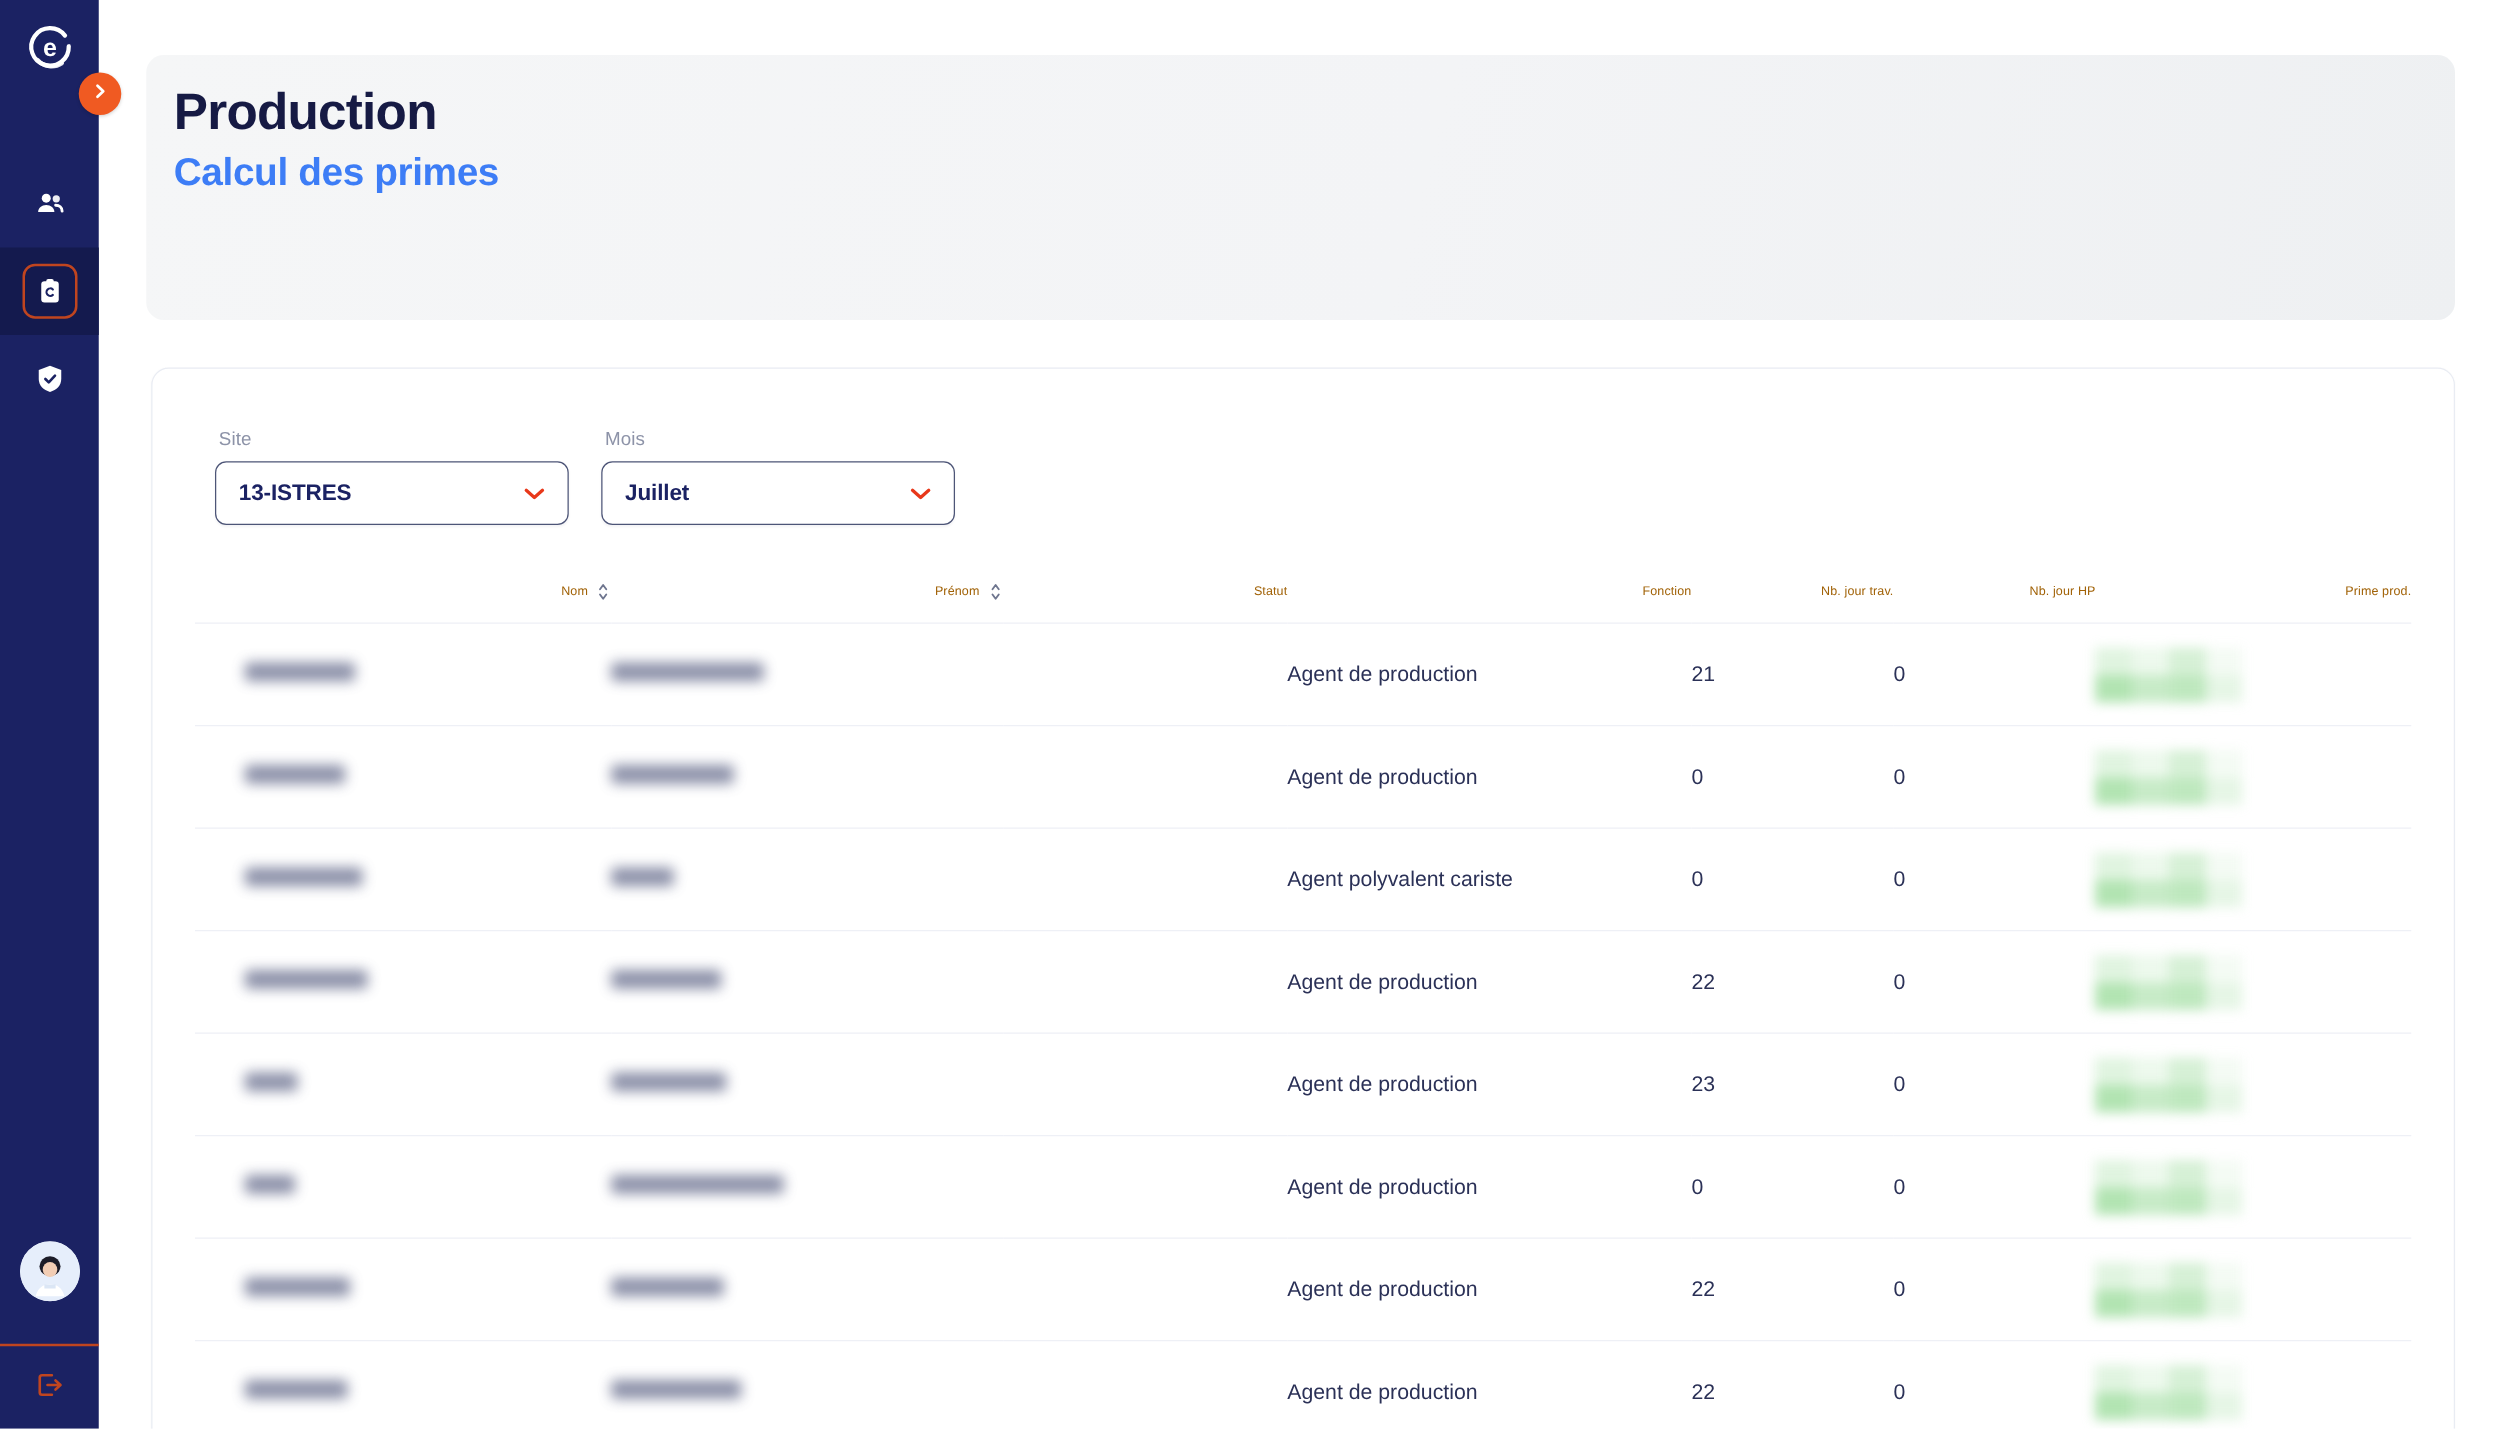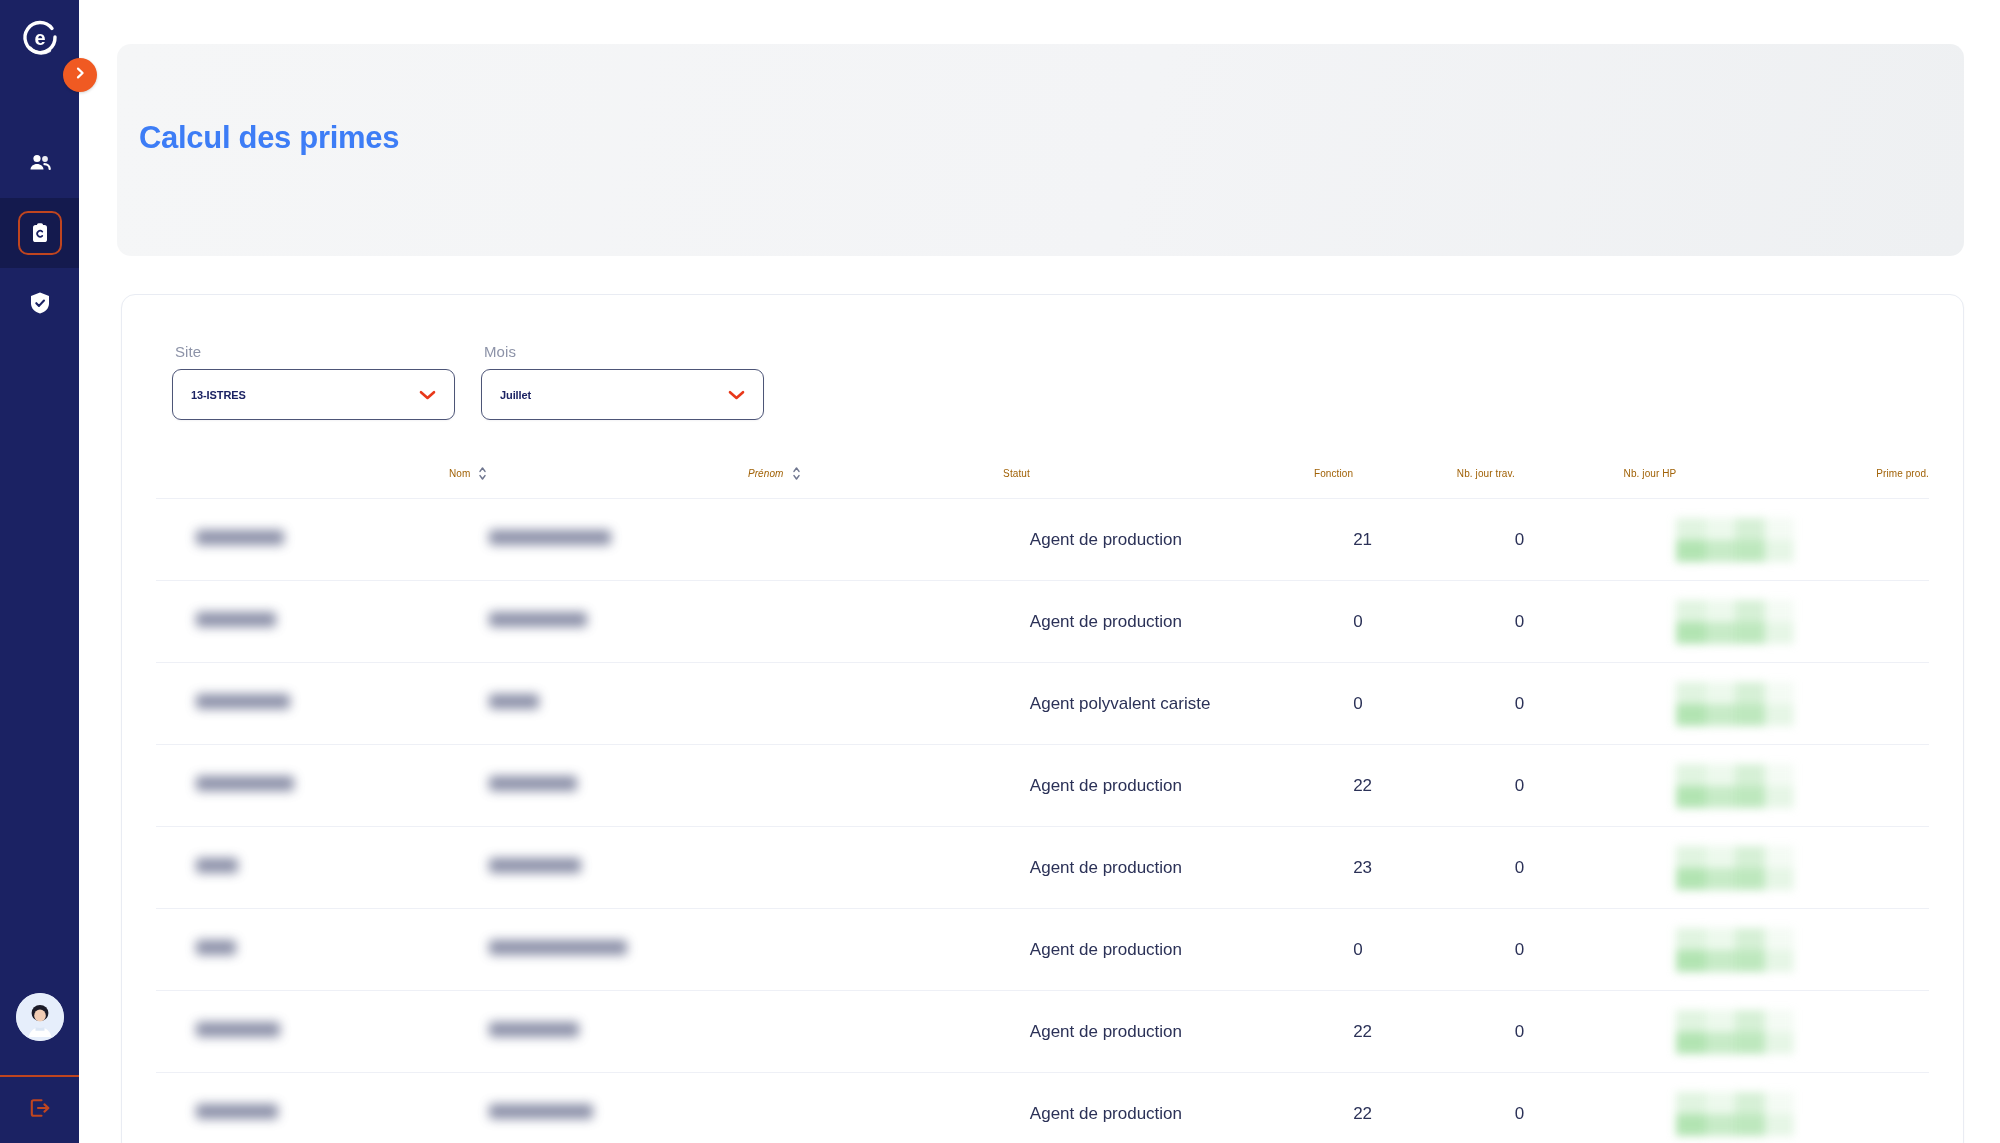--- a/index.html
+++ b/index.html
@@ -198,21 +198,21 @@
     border: 1.5px solid #4d5577;
     border-radius: 9px;
     background: #ffffff;
     display: flex;
     align-items: center;
     padding: 0 18px;
     cursor: pointer;
     box-shadow: 0 1px 2px rgba(22,26,68,.05);
   }
   .filter-value {
-    font-size: 11px;
+    font-size: 18px;
     font-weight: 700;
     color: #1b2263;
     letter-spacing: -.1px;
   }
   .filter-caret {
     position: absolute;
     right: 17px;
     top: 50%;
     transform: translateY(-50%);
     display: flex;
@@ -242,21 +242,21 @@
   table.data-table tbody tr { border-top: 1px solid #eef0f6; }
   table.data-table tbody td {
     height: 82px;
     font-size: 17px;
     color: #2b3157;
     vertical-align: middle;
     padding: 0;
   }
 
   .col-nom     { width: 330px; padding-left: 40px !important; }
-  .col-prenom  { width: 310px; font-style: italic; }
+  .col-prenom  { width: 310px; }
   .col-statut  { width: 225px; }
   .col-fonction{ width: 320px; }
   .col-jt      { width: 160px; }
   .col-hp      { width: 160px; }
   .col-prime   { width: 250px; margin-left: 19px; }
 
   thead .col-nom { padding-left: 40px; }
 
   
   .blur-text {
@@ -357,20 +357,21 @@
           <path d="m5 2.6 4.6 4.4L5 11.4" stroke="#ffffff" stroke-width="2.2" stroke-linecap="round" stroke-linejoin="round"></path>
         </svg>
       </span>
     </div>
 
   </aside>
 
   <main class="main">
 
     <section class="header-card"></section>
+    <h1 class="header-title">Production</h1>
     <h2 class="header-subtitle">Calcul des primes</h2>
 
     <section class="content-card">
 
       <div class="filters">
 
         <div class="filter-group">
           <span class="filter-label">Site</span>
           <div class="filter-select">
             <span class="filter-value">13-ISTRES</span>

